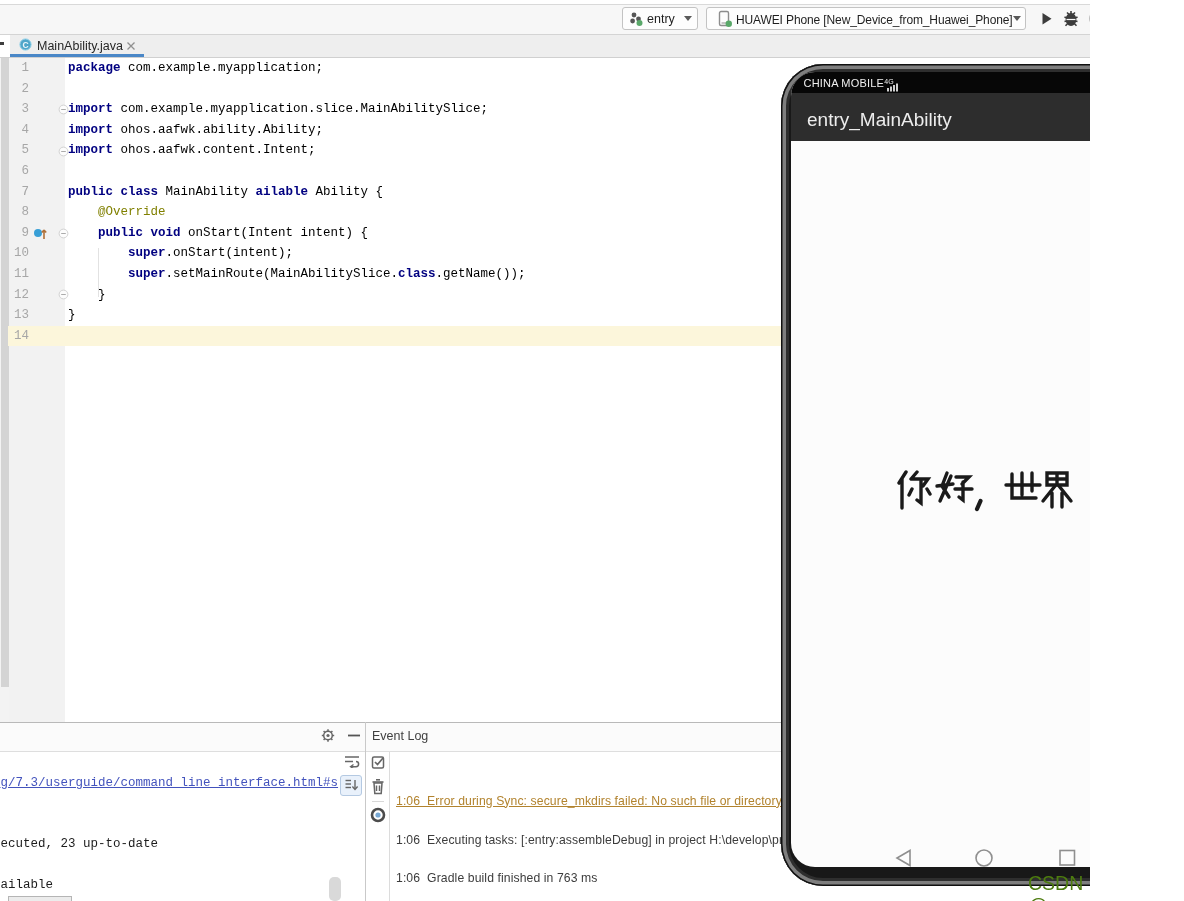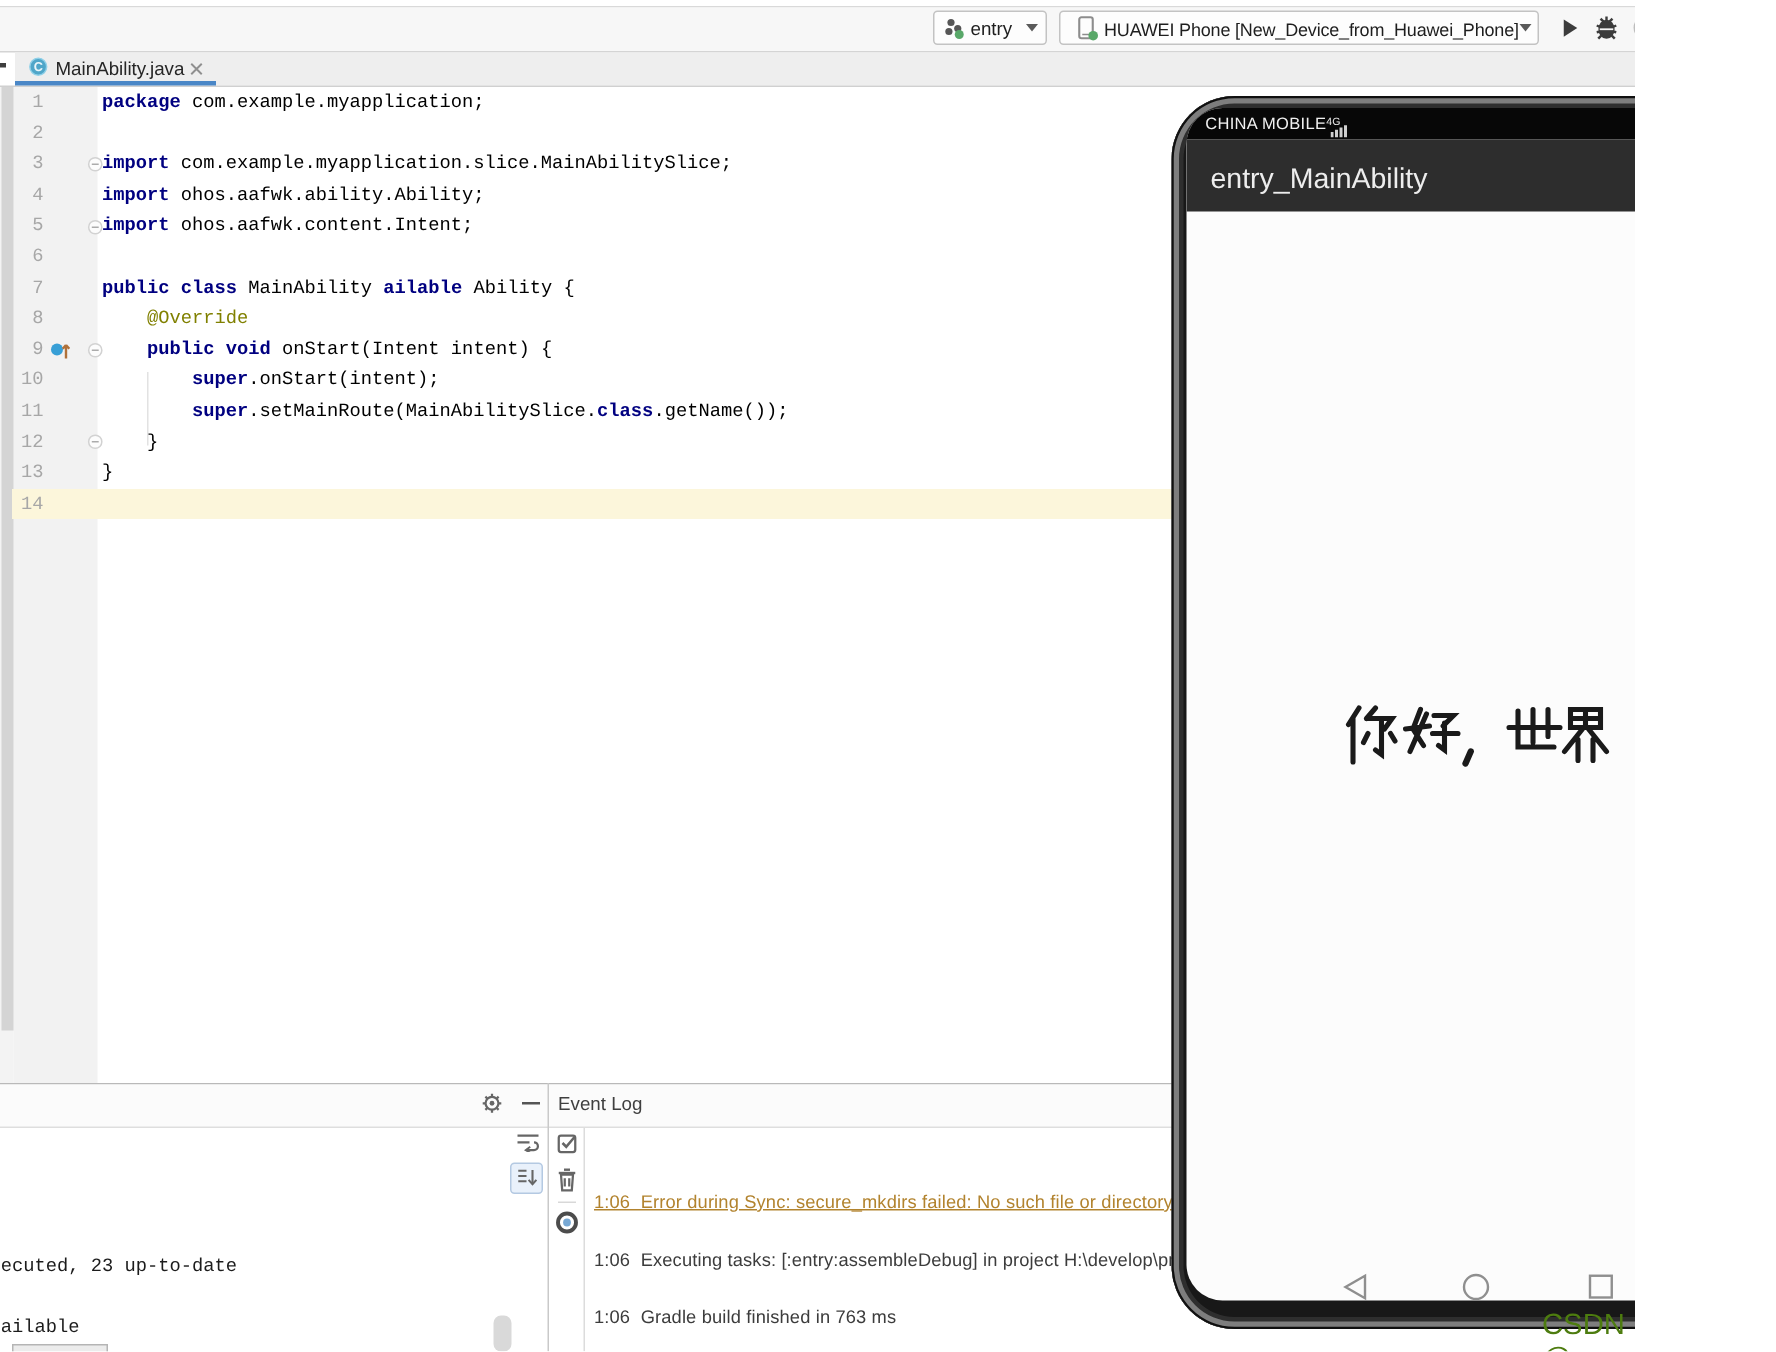--- a/index.html
+++ b/index.html
@@ -186,20 +186,21 @@
       <line x1="0.8" y1="7.5" x2="2.8" y2="7.5"></line>
         <line x1="11.2" y1="7.5" x2="13.2" y2="7.5"></line>
       <line x1="2.6" y1="3.1" x2="4" y2="4.5"></line>
         <line x1="11.4" y1="3.1" x2="10" y2="4.5"></line>
       <line x1="2.6" y1="11.9" x2="4" y2="10.5"></line>
         <line x1="11.4" y1="11.9" x2="10" y2="10.5"></line>
     </g>
     <line x1="27" y1="7.5" x2="39" y2="7.5" stroke="#555" stroke-width="1.8"></line>
   </svg>
 
+  <div class="abs mono" style="left:0.5px;top:776px;font-size:12.5px;color:#4353bd;text-decoration:underline;">g/7.3/userguide/command_line_interface.html#s</div>
   <div class="abs mono" style="left:0.5px;top:837px;font-size:12.5px;color:#1c1c1c;">ecuted, 23 up-to-date</div>
   <div class="abs mono" style="left:0.5px;top:878px;font-size:12.5px;color:#1c1c1c;">ailable</div>
 
   <svg class="abs" style="left:343px;top:754px;" width="18" height="14" viewBox="0 0 18 14">
     <g fill="none" stroke="#666" stroke-width="1.5">
       <line x1="2" y1="3" x2="16" y2="3"></line>
       <line x1="2" y1="7.5" x2="10" y2="7.5"></line>
       <path d="M13,7.5 a2.6,2.6 0 0 1 0,5.2 L8,12.7"></path>
       <path d="M10.5,10.5 L7.5,12.7 L10.5,14.5" stroke-width="1.3"></path>
     </g>

